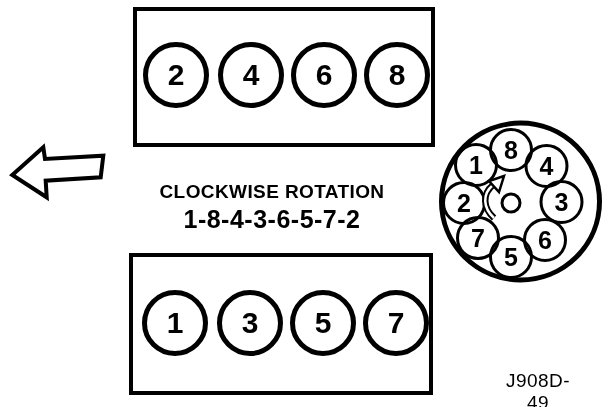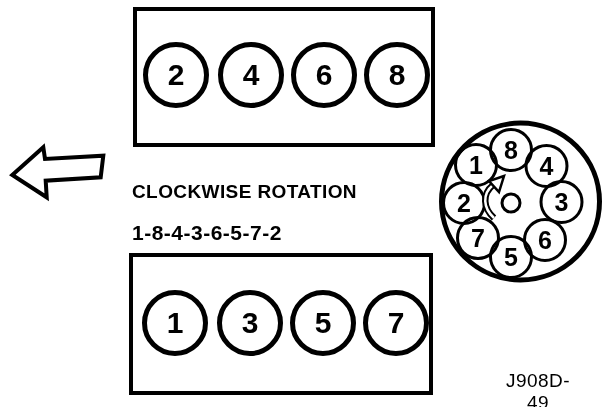--- a/index.html
+++ b/index.html
@@ -8,24 +8,24 @@
     font-family:"Liberation Sans",sans-serif;color:#000;overflow:hidden;
   }
   .bank{
     position:absolute;border:4px solid #000;background:#fff;box-sizing:border-box;
   }
   .cyl{
     position:absolute;width:66px;height:66px;border:5px solid #000;border-radius:50%;
     background:#fff;box-sizing:border-box;display:flex;align-items:center;justify-content:center;
     font-weight:bold;font-size:30px;line-height:1;
   }
-  .label-block{position:absolute;text-align:left;font-weight:bold;}
+  .label-block{position:absolute;text-align:center;font-weight:bold;}
   #front-label{left:17px;top:209px;width:90px;font-size:16px;line-height:20.6px;letter-spacing:0.5px;}
   #rotation-label{left:132px;top:181px;width:280px;font-size:19px;letter-spacing:0.4px;}
-  #firing-order{left:132px;top:205px;width:280px;font-size:21px;letter-spacing:0.5px;margin-top:16px;}
+  #firing-order{left:132px;top:205px;width:280px;font-size:25px;letter-spacing:0.5px;}
   #figure-id{position:absolute;left:498px;top:370px;width:80px;text-align:center;
     font-size:19px;font-weight:normal;letter-spacing:0.5px;}
   svg{position:absolute;display:block;}
   #front-arrow-svg{left:6px;top:142px;}
   #distributor-svg{left:430px;top:110px;}
   .plug-num{font-family:"Liberation Sans",sans-serif;font-weight:bold;font-size:25px;}
 </style>
 </head>
 <body>
 

